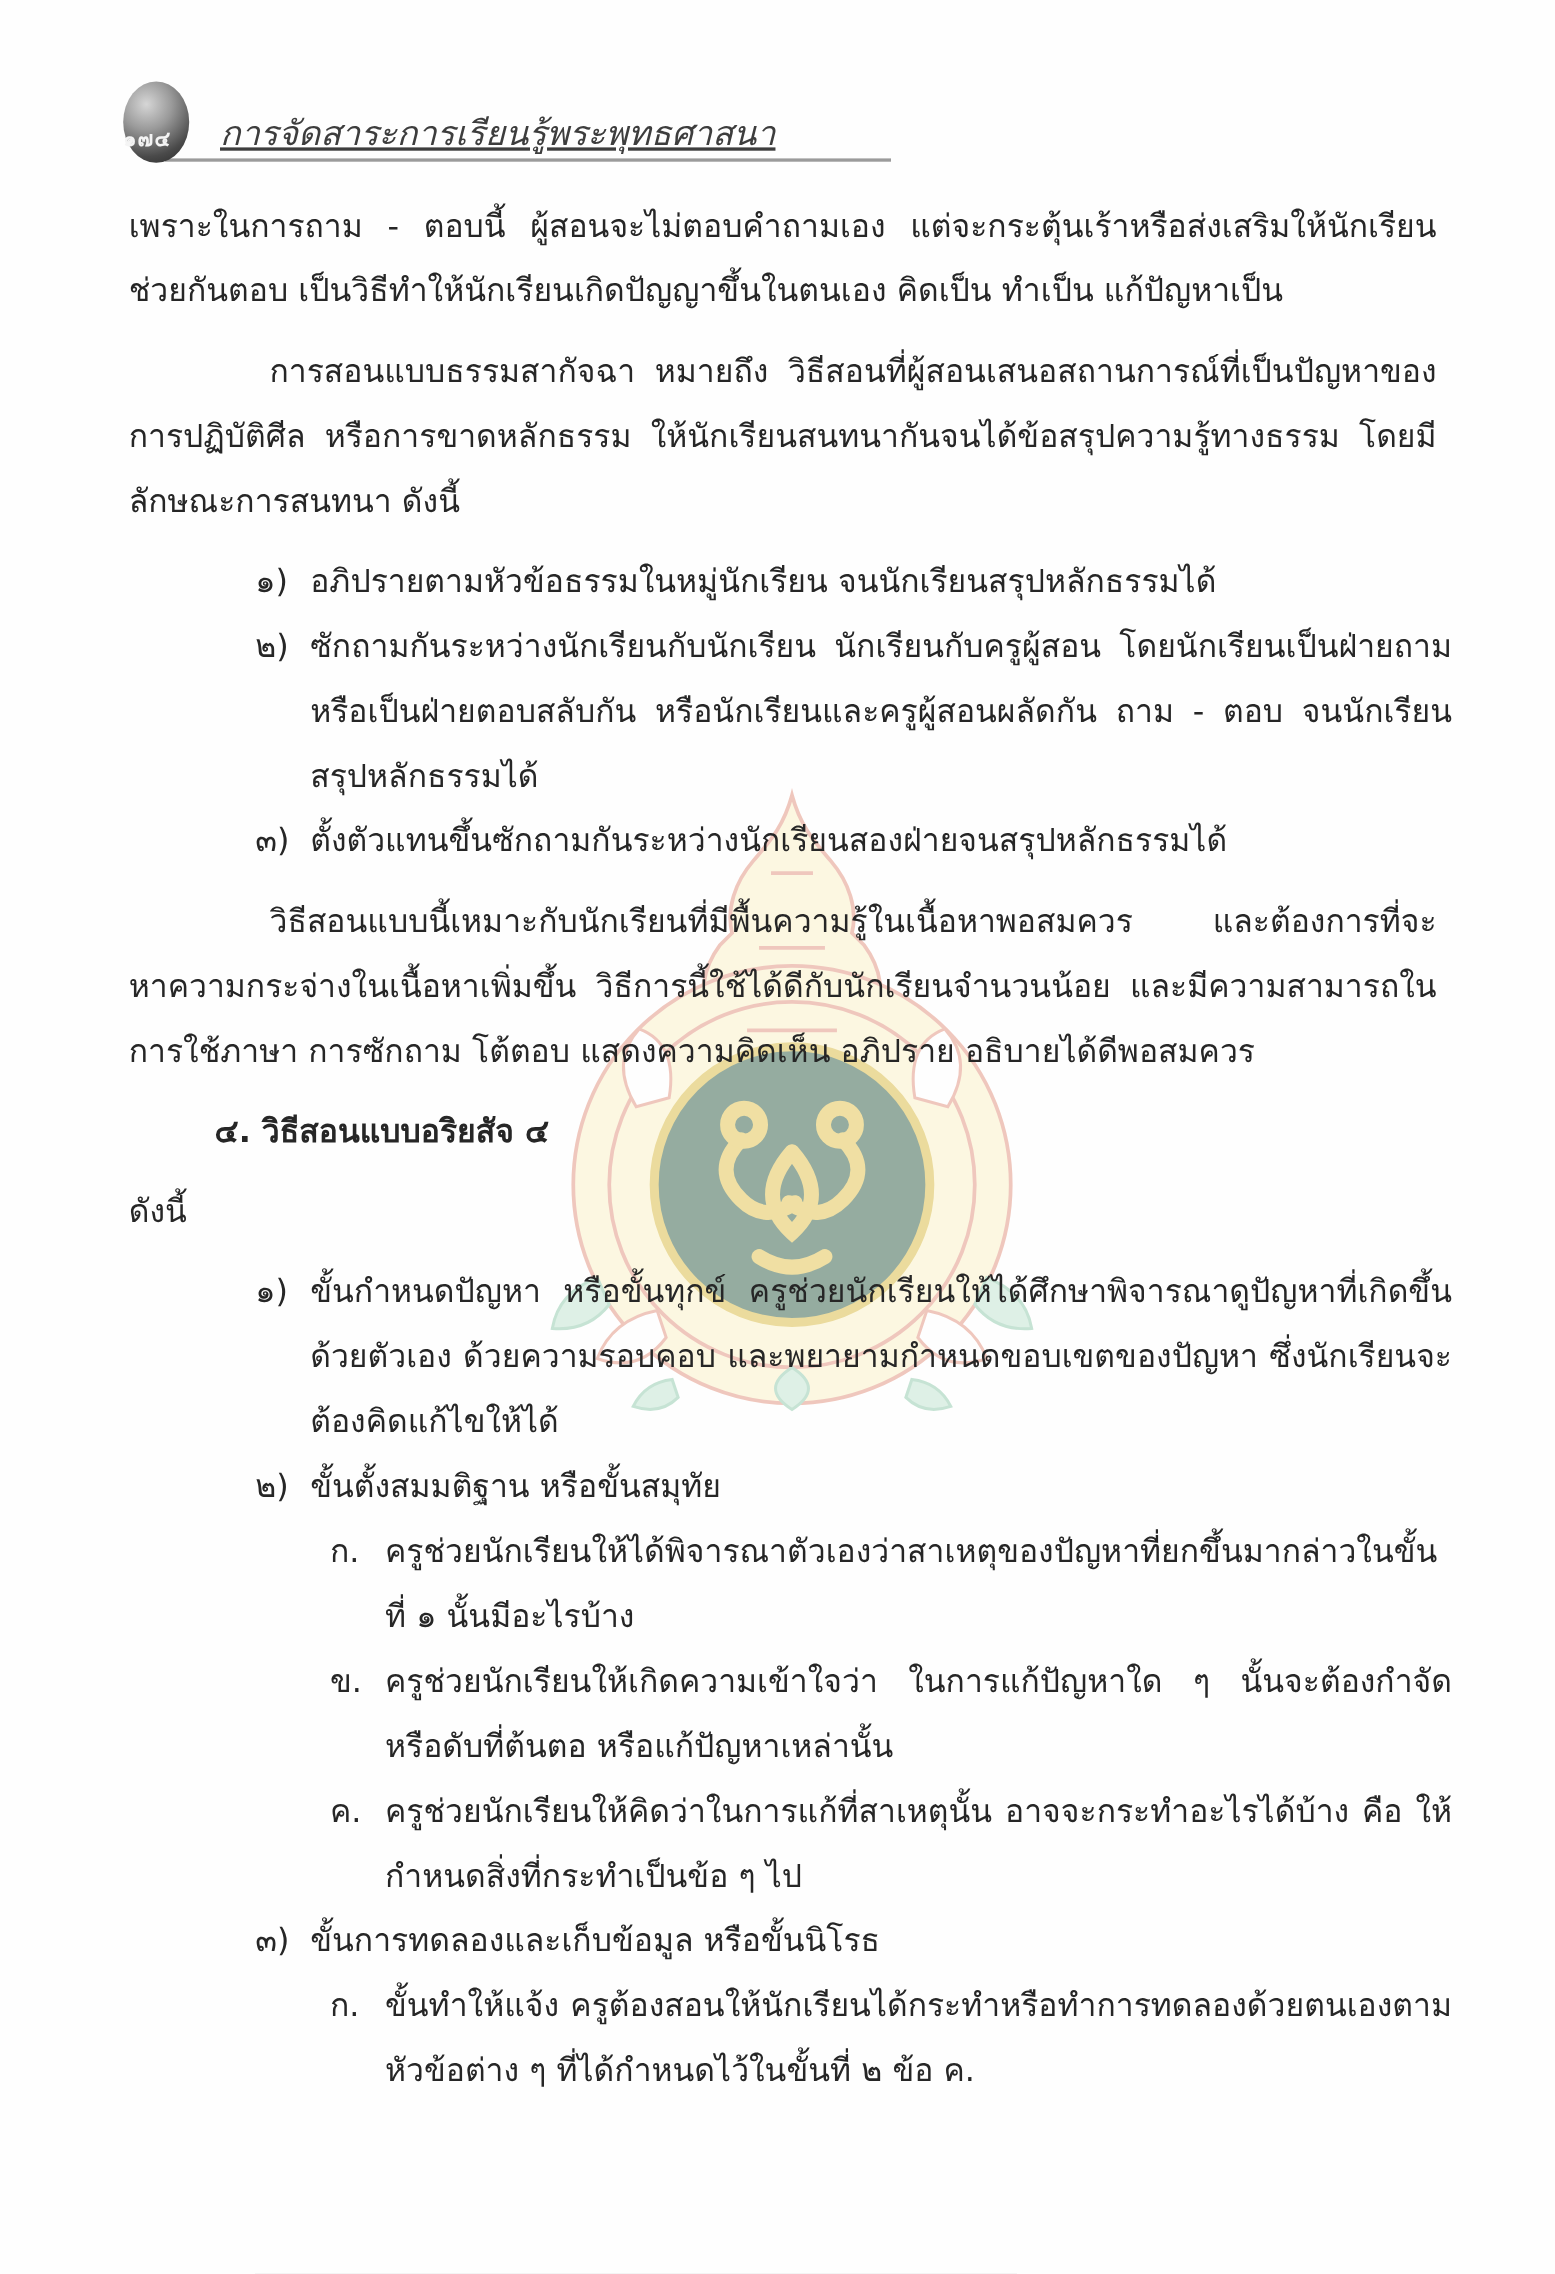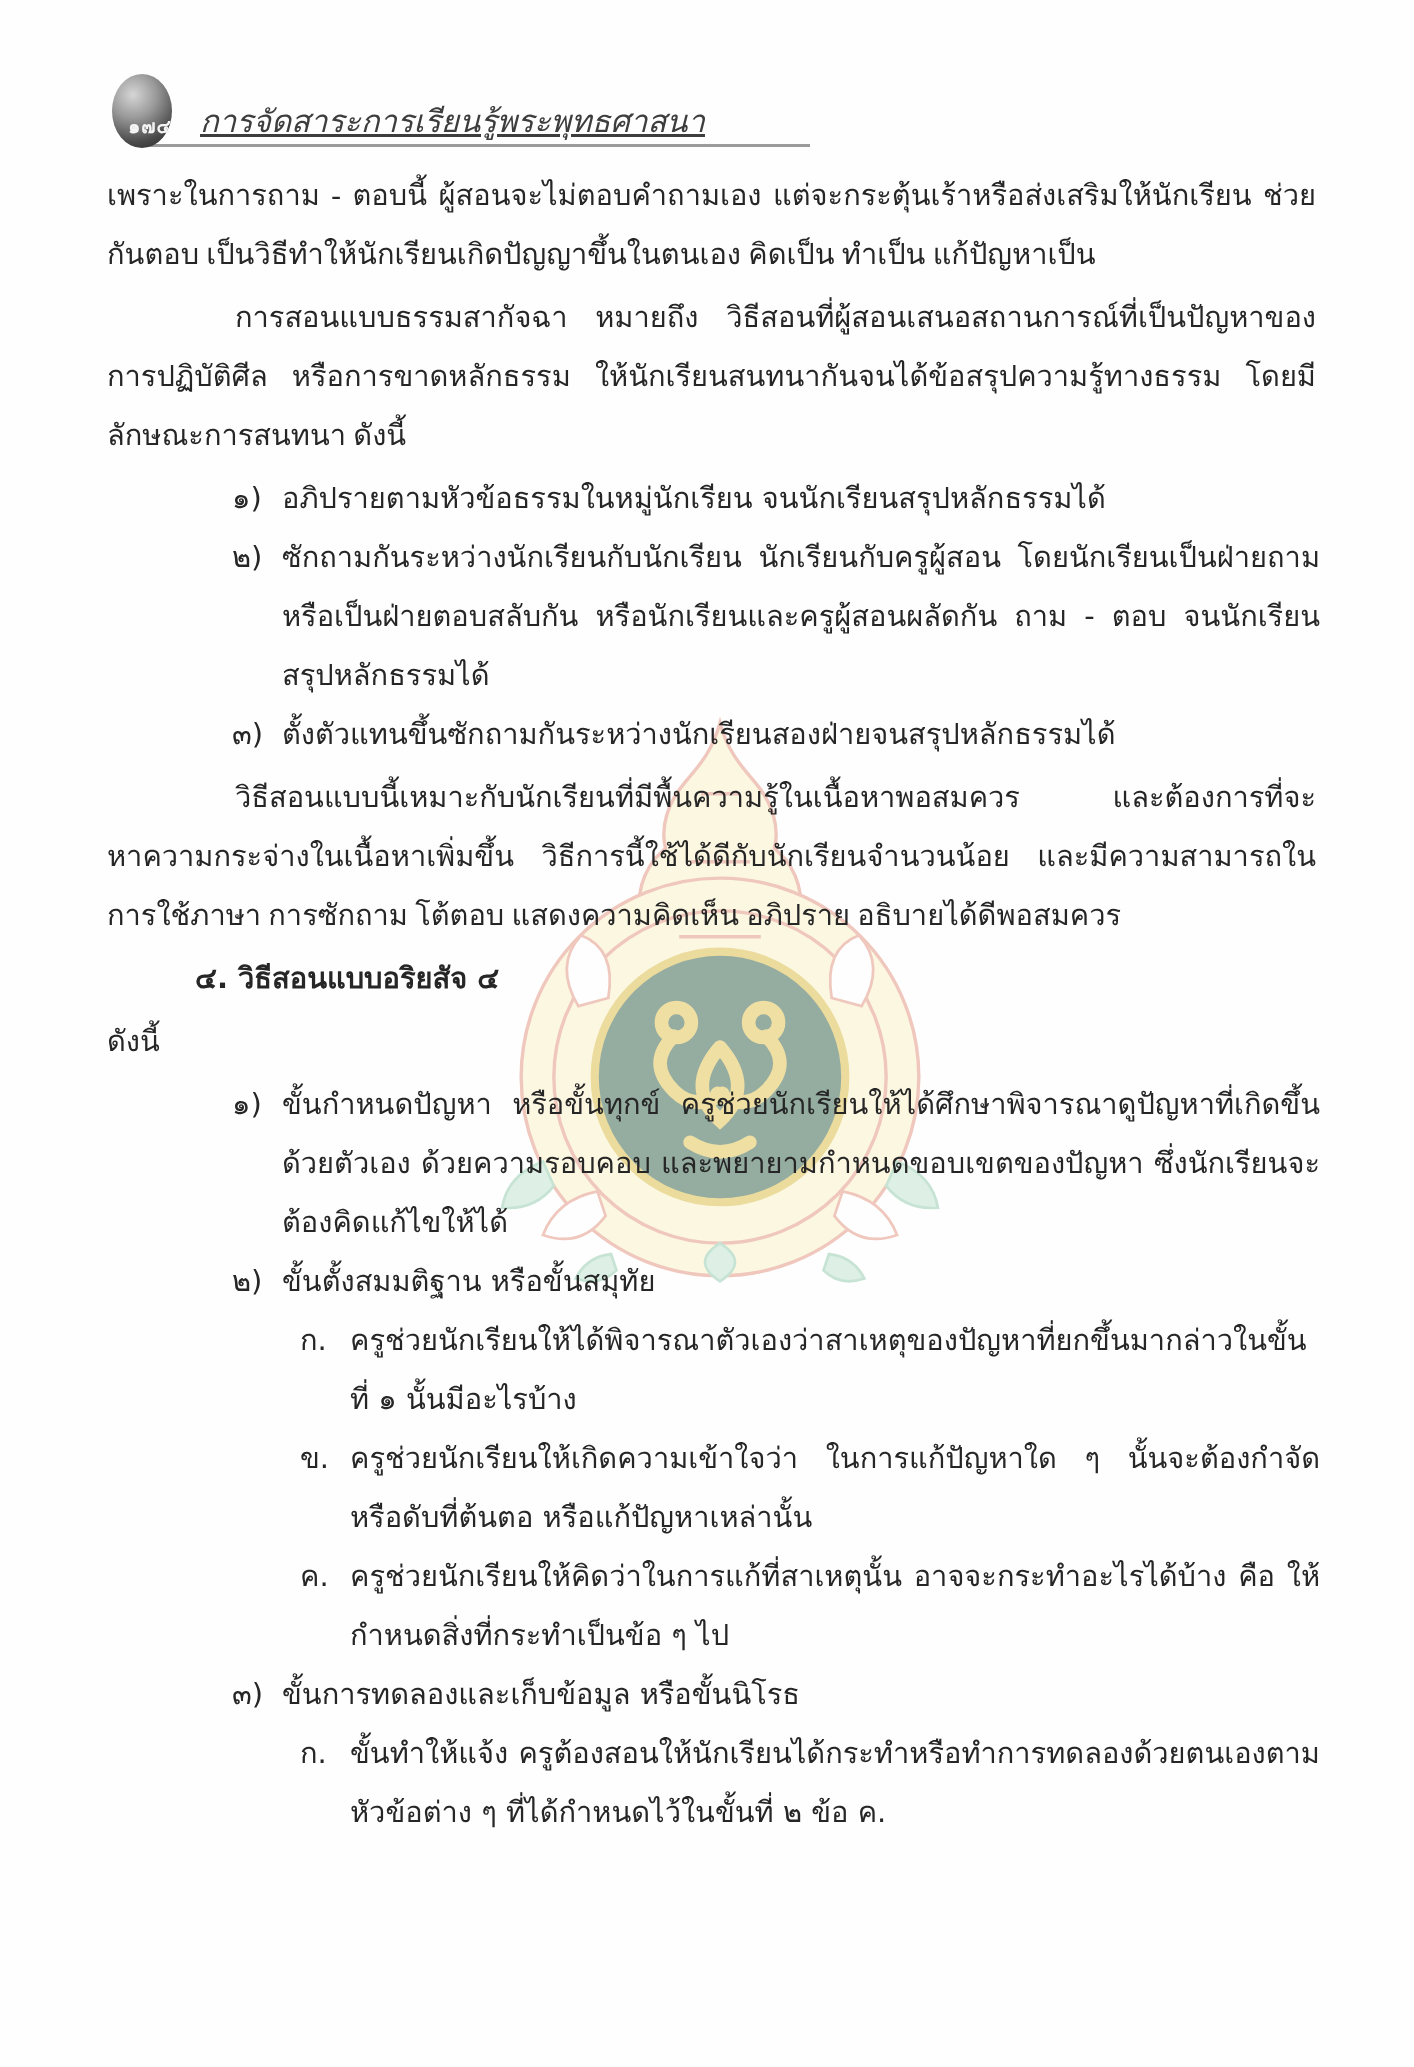--- a/index.html
+++ b/index.html
@@ -19,42 +19,42 @@
     background:#9b9b9b;
   }
   .page-badge{
     position:absolute;left:112px;top:74px;width:60px;height:74px;
     border-radius:50%;
     background:radial-gradient(circle at 35% 28%, #d6d6d6 0%, #9a9a9a 35%, #4a4a4a 72%, #262626 100%);
     z-index:2;
   }
   .page-badge .num{
     position:absolute;left:0;right:0;bottom:7px;
-    text-align:right;font-size:19px;font-weight:bold;color:#f4f4f4;
+    text-align:left;font-size:19px;font-weight:bold;color:#f4f4f4;
     letter-spacing:1px;
   }
   .header-title{
     position:absolute;left:200px;top:96px;
     font-size:31px;font-style:italic;font-weight:500;color:#3d3d3d;
     white-space:nowrap;
     text-decoration:underline;
   }
   
   .watermark{
     position:absolute;left:428px;top:712px;width:584px;height:572px;
     opacity:.5;z-index:0;pointer-events:none;
   }
   
   .content{
     position:absolute;left:103px;top:162px;width:1217px;
     font-size:29px;line-height:59px;
     text-align:justify;
     z-index:1;
   }
-  .para{margin:4px;font-family:Liberation Serif, serif;}
+  .para{margin:14px;}
   .indent{text-indent:128px;}
   .heading{margin:0 0 0 92px;font-weight:bold;text-align:left;}
   .justify-last{text-align-last:justify;}
   .l1{position:relative;margin-left:129px;padding-left:50px;}
   .l1 > .marker{position:absolute;left:0;top:0;width:46px;}
   .subs{margin-left:18px;}
   .l2{position:relative;padding-left:50px;}
   .l2 > .marker{position:absolute;left:0;top:0;width:44px;}
 </style>
 </head>

